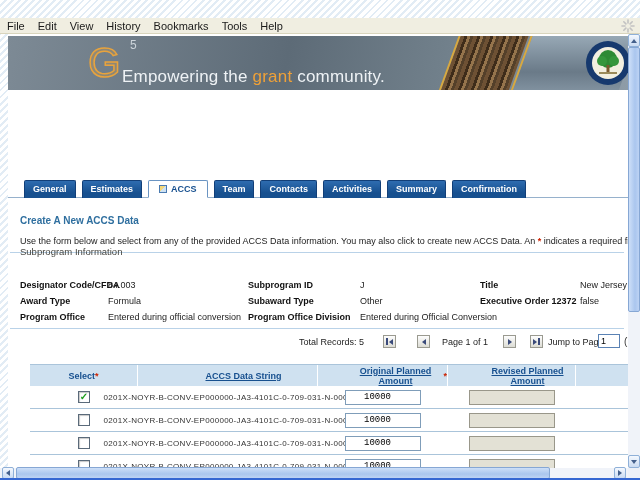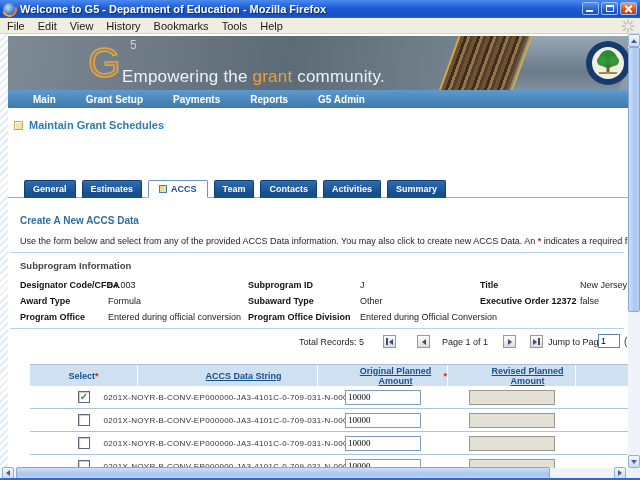--- a/index.html
+++ b/index.html
@@ -71,21 +71,21 @@
     display:flex; align-items:center; gap:4px; padding:0 10px; }
   .tab-icon { width:8px; height:8px; border:1px solid #4a7ab0; background:linear-gradient(135deg,#f5d879 45%,#cfe2f2 45%); }
   .tabline { position:absolute; left:0; top:163px; width:620px; height:1px; background:#96b1cc; z-index:1; }
 
   
   .content-heading { position:absolute; left:12px; top:181px; font-size:10px; font-weight:bold; color:#2f6f9f; }
   .instruction { position:absolute; left:12px; top:202px; font-size:9px; color:#222; white-space:nowrap; }
   .req { color:#cc2200; font-weight:bold; }
   .sep { position:absolute; left:2px; width:614px; height:1px; background:#b9d2e8; }
   .sep.s1 { top:218px; } .sep.s2 { top:294px; }
-  .sub-heading { position:absolute; left:12px; top:226px; font-size:9.5px; font-weight:bold; color:#454540; }
+  .sub-heading { position:absolute; left:12px; top:212px; font-size:9.5px; font-weight:normal; color:#454540; }
 
   .fields { position:absolute; left:12px; top:243px; display:grid;
     grid-template-columns:88px 140px 112px 120px 100px auto;
     grid-auto-rows:16px; align-items:center; font-size:9px; width:606px; }
   .flabel { font-weight:bold; color:#111; white-space:nowrap; }
   .fvalue { color:#222; white-space:nowrap; overflow:visible; }
 
   
   .pagination { position:absolute; left:0; top:299px; width:620px; height:18px; font-size:9px; color:#222; }
   .pg-total { position:absolute; left:291px; top:4px; }
@@ -107,22 +107,22 @@
   .th { font-size:9px; font-weight:bold; color:#17508f; text-align:center; border-right:1px solid #fff;
     height:22px; display:flex; align-items:center; justify-content:center; }
   .th .lbl-link { text-decoration:underline;margin-left:32px; }
   .c0{width:108px;} .c1{width:180px;} .c2{width:130px;} .c3{width:128px;} .c4{width:154px;}
   .trow { display:flex; height:23px; align-items:center; border-bottom:1px solid #aac4da; background:#fff; }
   .td { display:flex; align-items:center; justify-content:center; }
   .checkbox { width:12px; height:12px; background:#fff; border:1px solid #5a6a7a;
     box-shadow:inset 1px 1px 1px #c8c8c8; font-size:10px; font-weight:bold; color:#1c9e1c;
     line-height:10px; text-align:center; }
   .accs { font-size:8px; color:#333; letter-spacing:0.3px; white-space:nowrap; }
-  .amount { width:76px; height:15px; border:1px solid #7f9db9; font-size:9px; padding:0 2px;
-    font-family:Liberation Serif, serif; }
+  .amount { width:76px; height:15px; border:1px solid #7f9db9; font-size:9px; padding:0 18px;
+    font-family:Liberation Mono, monospace; }
   .amount-disabled { width:86px; height:15px; border:1px solid #99978a; background:#e3e1d5; }
 
   
   .vscroll { position:absolute; left:628px; top:34px; width:12px; height:434px; background:#f0f3f9; }
   .sb-btn { position:absolute; width:12px; height:13px; background:linear-gradient(#f4f8fe,#cadbf2);
     border:1px solid #8fb0d8; border-radius:2px; display:flex; align-items:center; justify-content:center; }
   .sb-btn .t-up { width:0;height:0;border-left:3px solid transparent;border-right:3px solid transparent;border-bottom:4px solid #44608c; }
   .sb-btn .t-down { width:0;height:0;border-left:3px solid transparent;border-right:3px solid transparent;border-top:4px solid #44608c; }
   .sb-btn .t-left { width:0;height:0;border-top:3px solid transparent;border-bottom:3px solid transparent;border-right:4px solid #44608c; }
   .sb-btn .t-right { width:0;height:0;border-top:3px solid transparent;border-bottom:3px solid transparent;border-left:4px solid #44608c; }
@@ -134,36 +134,20 @@
   .h-thumb { position:absolute; left:16px; top:-1px; width:534px; height:12px; border-radius:2px;
     background:linear-gradient(#cddff8,#aac6ee 60%,#bdd3f4); border:1px solid #86a7d4; }
   .corner { position:absolute; left:628px; top:468px; width:12px; height:10px; background:#edf1f8; }
   .bottom-frame { position:absolute; left:0; top:478px; width:640px; height:2px; background:#3567d2; }
 </style>
 </head>
 <body>
 
 <div id="screen">
 
-  <div class="titlebar">
-    <span class="ff-icon"></span>
-    <span class="title-text">Welcome to G5 - Department of Education - Mozilla Firefox</span>
-    <span class="winbtns">
-      <span class="winbtn">
-          <span class="glyph-min"></span>
-        </span>
-      <span class="winbtn">
-          <span class="glyph-max"></span>
-        </span>
-      <span class="winbtn close">
-          <span class="glyph-x1"></span>
-          <span class="glyph-x2"></span>
-        </span>
-    </span>
-  </div>
 
   <div class="menubar">
     <span class="menuitem">File</span>
     <span class="menuitem">Edit</span>
     <span class="menuitem">View</span>
     <span class="menuitem">History</span>
     <span class="menuitem">Bookmarks</span>
     <span class="menuitem">Tools</span>
     <span class="menuitem">Help</span>
     <span class="throbber">
@@ -196,44 +180,34 @@
           <circle cx="23" cy="23" r="16" fill="#f2efe0"></circle>
           <circle cx="23" cy="19" r="9" fill="#2d8a34"></circle>
           <circle cx="17" cy="21" r="5" fill="#35963c"></circle>
           <circle cx="29" cy="21" r="5" fill="#35963c"></circle>
           <rect x="21.5" y="25" width="3" height="8" fill="#7a5a2e"></rect>
           <rect x="14" y="32" width="18" height="2" fill="#9a8a5a"></rect>
         </svg>
       </span>
     </div>
 
-    <div class="navbar">
-      <span class="navitem">Main</span>
-      <span class="navitem">Grant Setup</span>
-      <span class="navitem">Payments</span>
-      <span class="navitem">Reports</span>
-      <span class="navitem">G5 Admin</span>
-    </div>
-
-    <div class="breadcrumb">
-      <span class="bc-icon"></span>
-      <span class="bc-label">Maintain Grant Schedules</span>
-    </div>
+
 
     <div class="tabs">
       <span class="tab">General</span>
       <span class="tab">Estimates</span>
       <span class="tab active">
           <span class="tab-icon"></span>
           <span>ACCS</span>
         </span>
       <span class="tab">Team</span>
       <span class="tab">Contacts</span>
       <span class="tab">Activities</span>
       <span class="tab">Summary</span>
+      <span class="tab">Confirmation</span>
     </div>
     <div class="tabline"></div>
 
     <div class="content-heading">Create A New ACCS Data</div>
     <div class="instruction"><span>Use the form below and select from any of the provided ACCS Data information. You may also click to create new ACCS Data. An </span><span class="req">*</span><span> indicates a required field.</span></div>
     <div class="sep s1"></div>
     <div class="sub-heading">Subprogram Information</div>
 
     <div class="fields">
       <span class="flabel">Designator Code/CFDA</span>

